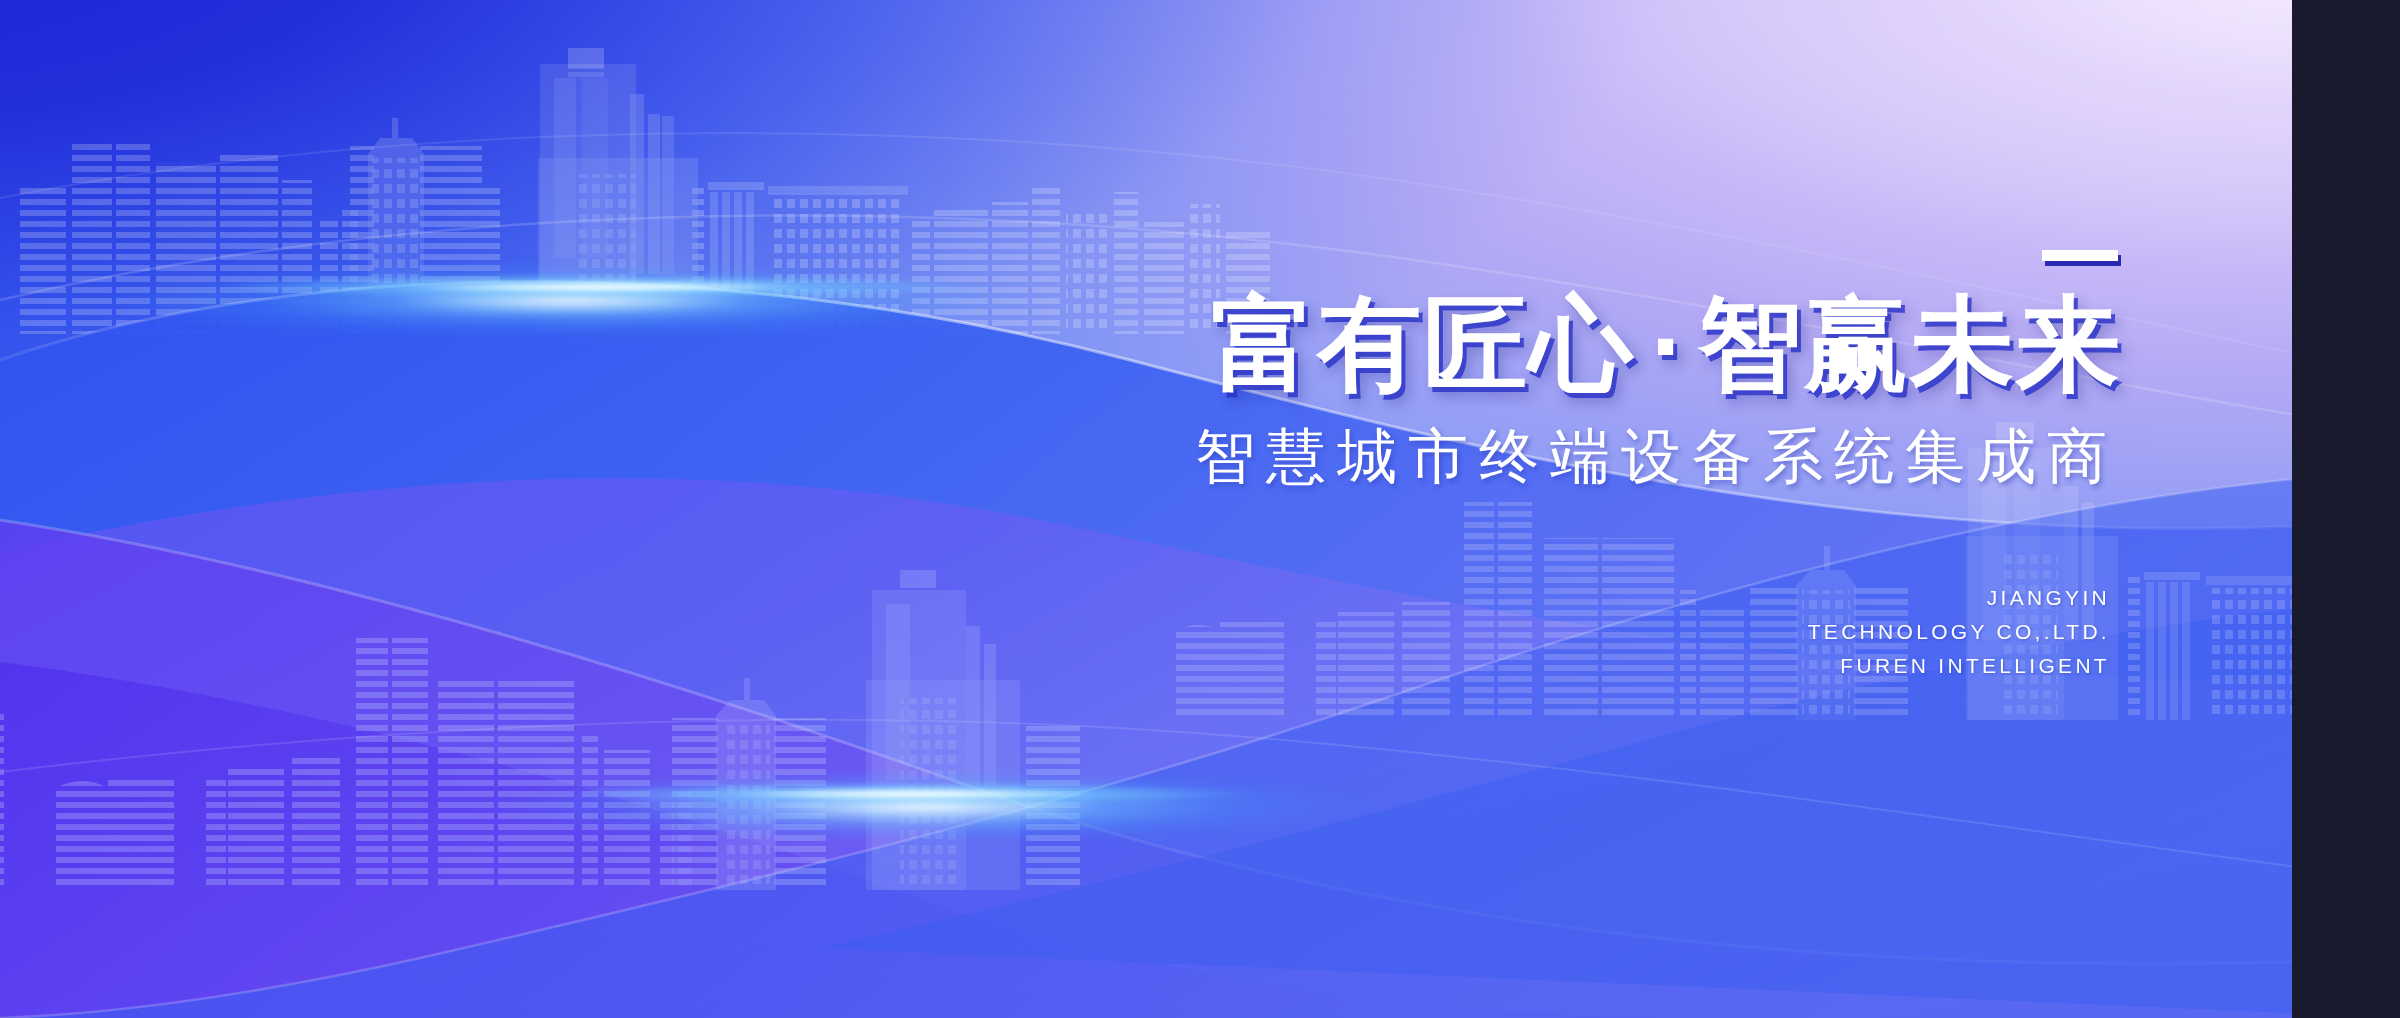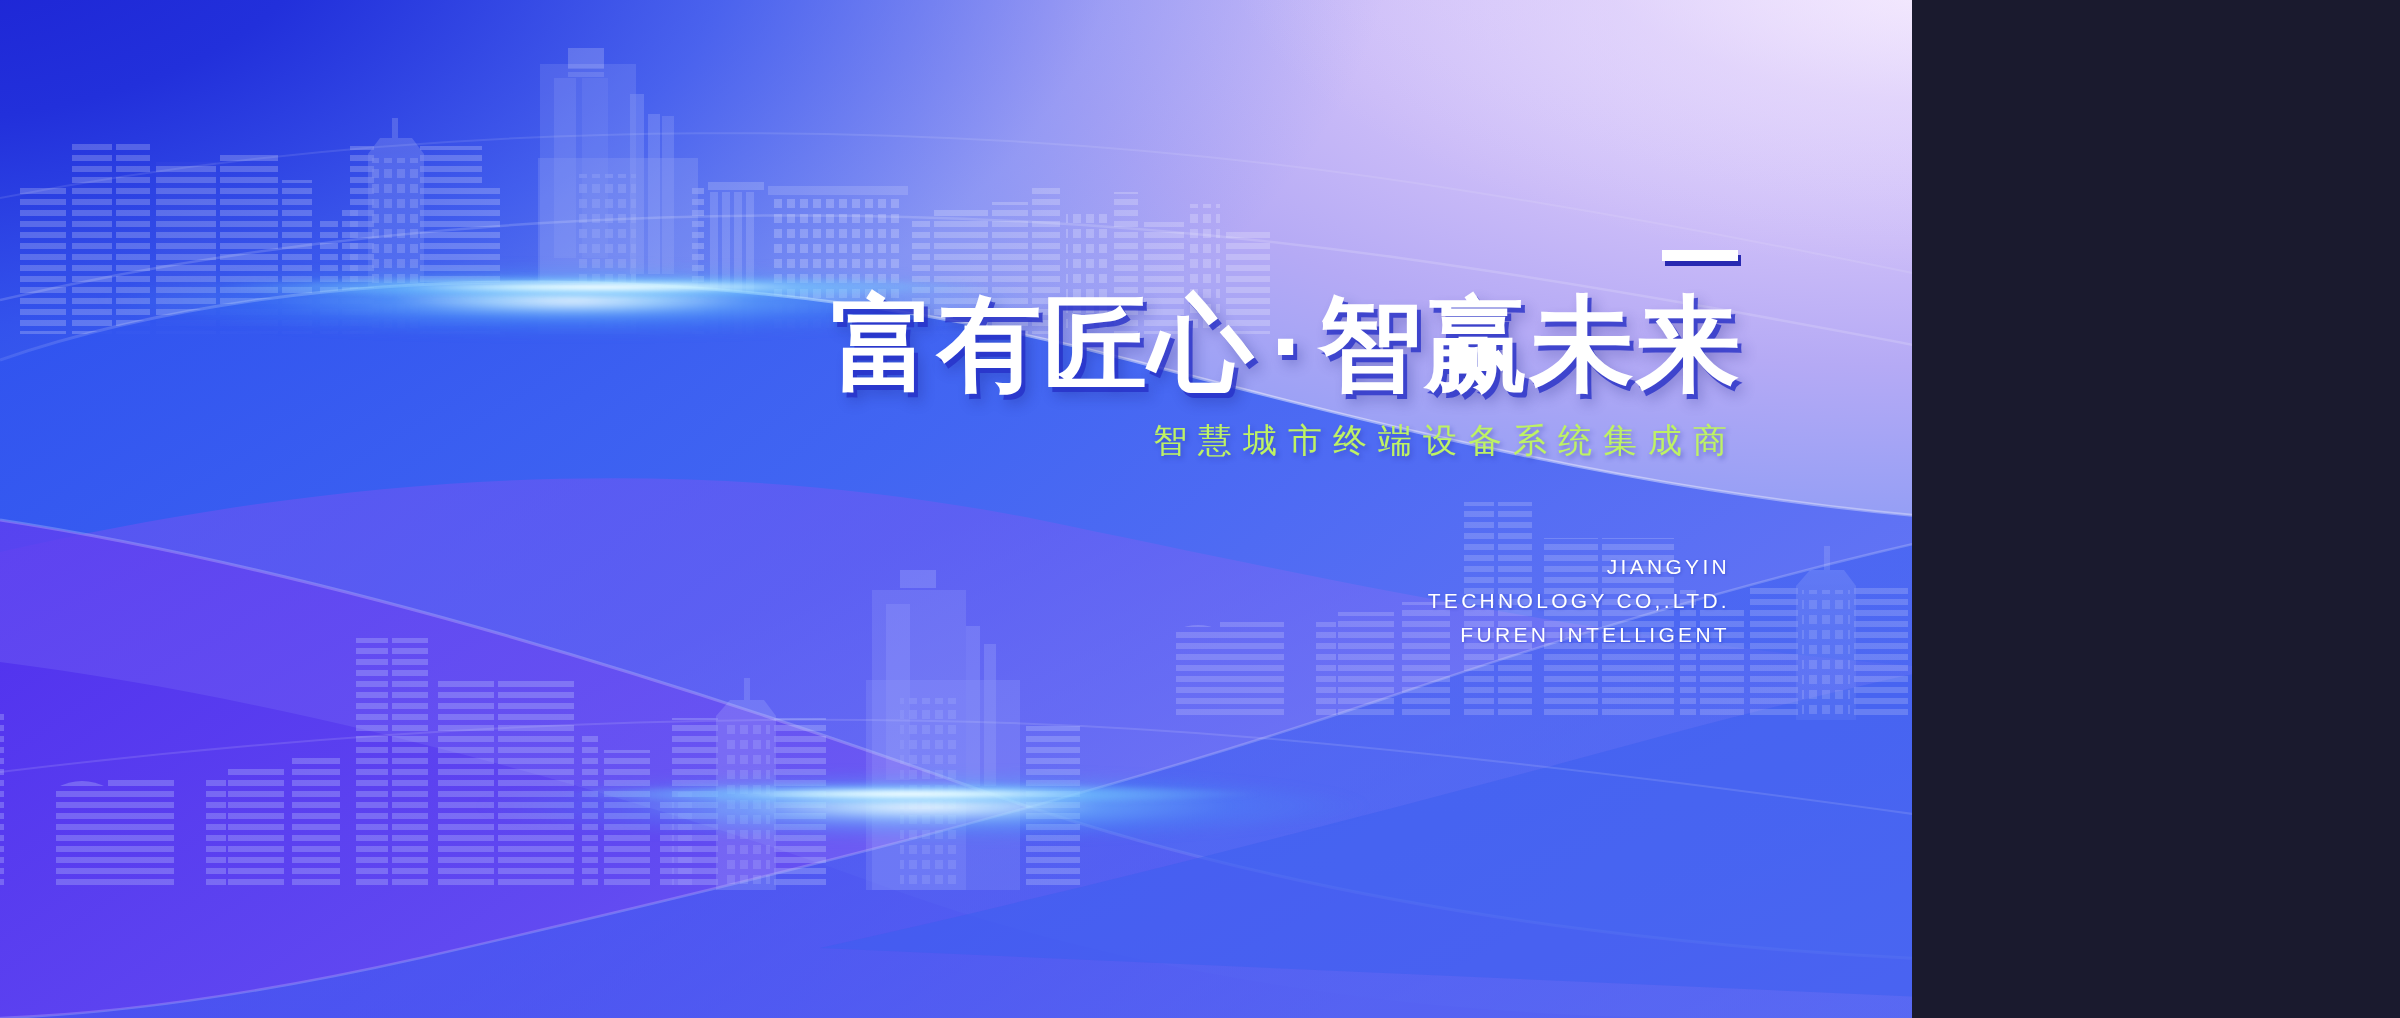--- a/index.html
+++ b/index.html
@@ -1,20 +1,20 @@
 <!DOCTYPE html>
 <html><head>
 <meta charset="utf-8">
 <style>
   html,body{margin:0;padding:0;background:#1a1a2e;}
   *{box-sizing:border-box;}
 
   .banner{
     position:relative;
-    width:1912px;height:1018px;
+    width:2292px;height:1018px;
     overflow:hidden;
     font-family:"Liberation Sans","DejaVu Sans",sans-serif;
     background:#2a3ae0;
   }
 
   
   .bg-base{
     position:absolute;inset:0;
     background:
       radial-gradient(150% 120% at 100% 0%,  #f0e6fd 0%, #ddd0fb 10%, #cbbcf8 20%, #b5aaf5 30%, #8e9cf5 45%, #5a7bf2 62%, #2f55ee 80%, #2433e2 100%),
@@ -92,28 +92,28 @@
     letter-spacing:2px;
     white-space:nowrap;
     text-shadow:
        4px 5px 0 rgba(38,48,200,.78),
        7px 9px 14px rgba(20,26,120,.30);
     font-family:"DejaVu Sans","Liberation Sans",sans-serif;
   }
   .headline .dot{ padding:0 14px; font-size:86px; vertical-align:3px;}
   .subtitle{
     margin:22px 4px 0 0;
-    font-size:34px;
+    font-size:60px;
     line-height:1.2;
     font-weight:normal;
-    color:#bef264;
+    color:#ffffff;
     letter-spacing:11px;
     white-space:nowrap;
     text-shadow:2px 3px 5px rgba(40,52,170,.45);
-    font-family:Liberation Serif, serif;
+    font-family:Liberation Sans, sans-serif;
   }
   .company{
     margin:88px 12px 0 0;
     color:#ffffff;
     font-size:21px;
     line-height:1.62;
     letter-spacing:3.3px;
     text-shadow:1px 1px 3px rgba(40,52,170,.40);
   }
   .company div{white-space:nowrap;}

